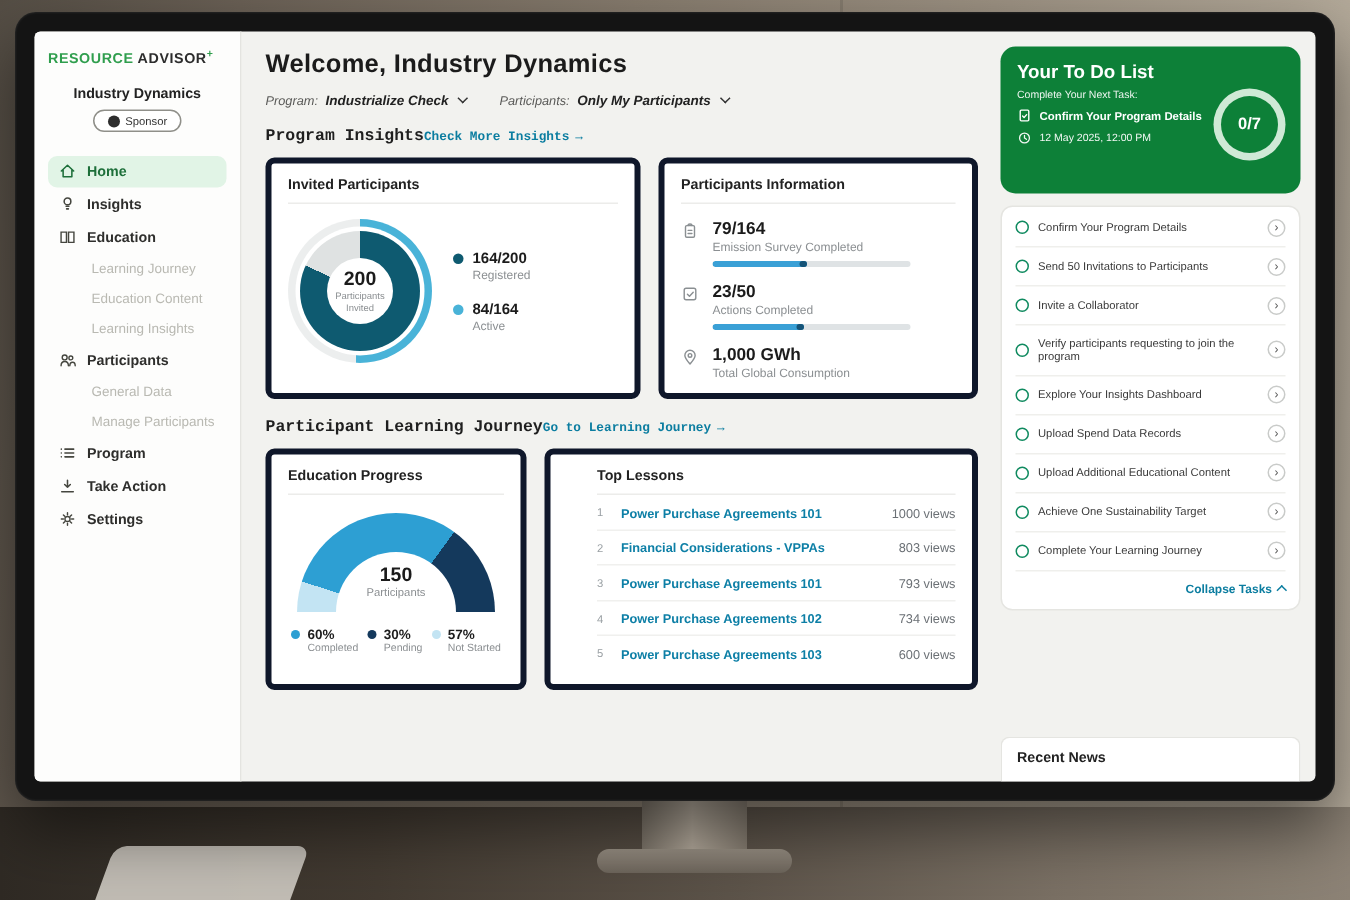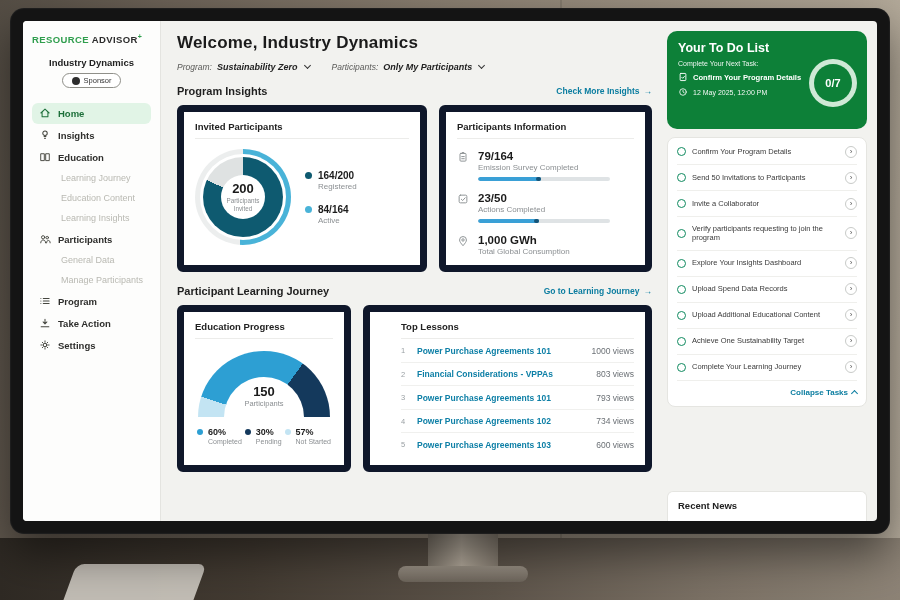--- a/index.html
+++ b/index.html
@@ -37,25 +37,25 @@
   .nav-item.sub { padding-left:29px; font-weight:normal; color:#b9b9b2; font-size:9px; height:19px; }
 
   
   .main { flex:1; min-width:0; padding:12px 13px 6px 16px; }
   h1 { font-size:17px; color:#1b1b1b; letter-spacing:.2px; }
   .filters { display:flex; gap:22px; align-items:center; margin-top:9px; }
   .filter { display:flex; align-items:center; gap:5px; font-size:8.5px; color:#5a5a58;font-style:italic; }
   .filter b { font-size:9px; color:#222; }
   .chev { width:5px; height:5px; border-right:1.4px solid #333; border-bottom:1.4px solid #333;
     transform:rotate(45deg); display:inline-block; margin:-3px 0 0 2px; }
-  .sec-head { display:flex; justify-content:space-between; align-items:center; margin-top:13px; }
+  .sec-head { display:flex; justify-content:flex-start; align-items:center; margin-top:13px;font-family:Liberation Mono, monospace; }
   .sec-title { font-size:11px; font-weight:bold; color:#1f1f1f; }
   .sec-link { font-size:8.5px; font-weight:bold; color:#0b7da0; display:flex; gap:4px; align-items:center; cursor:pointer; }
   .cards { display:flex; gap:12px; margin-top:8px; align-items:stretch; }
-  .card { background:#fff; border:7px solid #0f172a; border-radius:6px; padding:9px 11px; }
+  .card { background:#fff; border:4px solid #0f172a; border-radius:6px; padding:9px 11px; }
   .card-title { font-size:9.5px; font-weight:bold; color:#222; padding-bottom:6px; border-bottom:1px solid #ececea; }
 
   .card-invited { width:250px; flex:none; }
   .inv-body { display:flex; align-items:center; gap:14px; margin-top:10px; }
   .donut { width:96px; height:96px; position:relative; flex:none; }
   .donut > div { position:absolute; border-radius:50%; }
   .d-outer { inset:0; }
   .d-gap { inset:5px; background:#fff; }
   .d-mid { inset:8px; }
   .d-center { inset:26px; background:#fff; display:flex; flex-direction:column; align-items:center; justify-content:center; text-align:center; }
@@ -223,21 +223,21 @@
             <span>Settings</span>
           </div>
         </nav>
       </aside>
 
       <main class="main">
         <h1>Welcome, Industry Dynamics</h1>
         <div class="filters">
           <div class="filter">
             <span>Program:</span>
-            <b>Sustainability Zero</b>
+            <b>Industrialize Check</b>
             <span class="chev"></span>
           </div>
           <div class="filter">
             <span>Participants:</span>
             <b>Only My Participants</b>
             <span class="chev"></span>
           </div>
         </div>
 
         <div class="sec-head">

